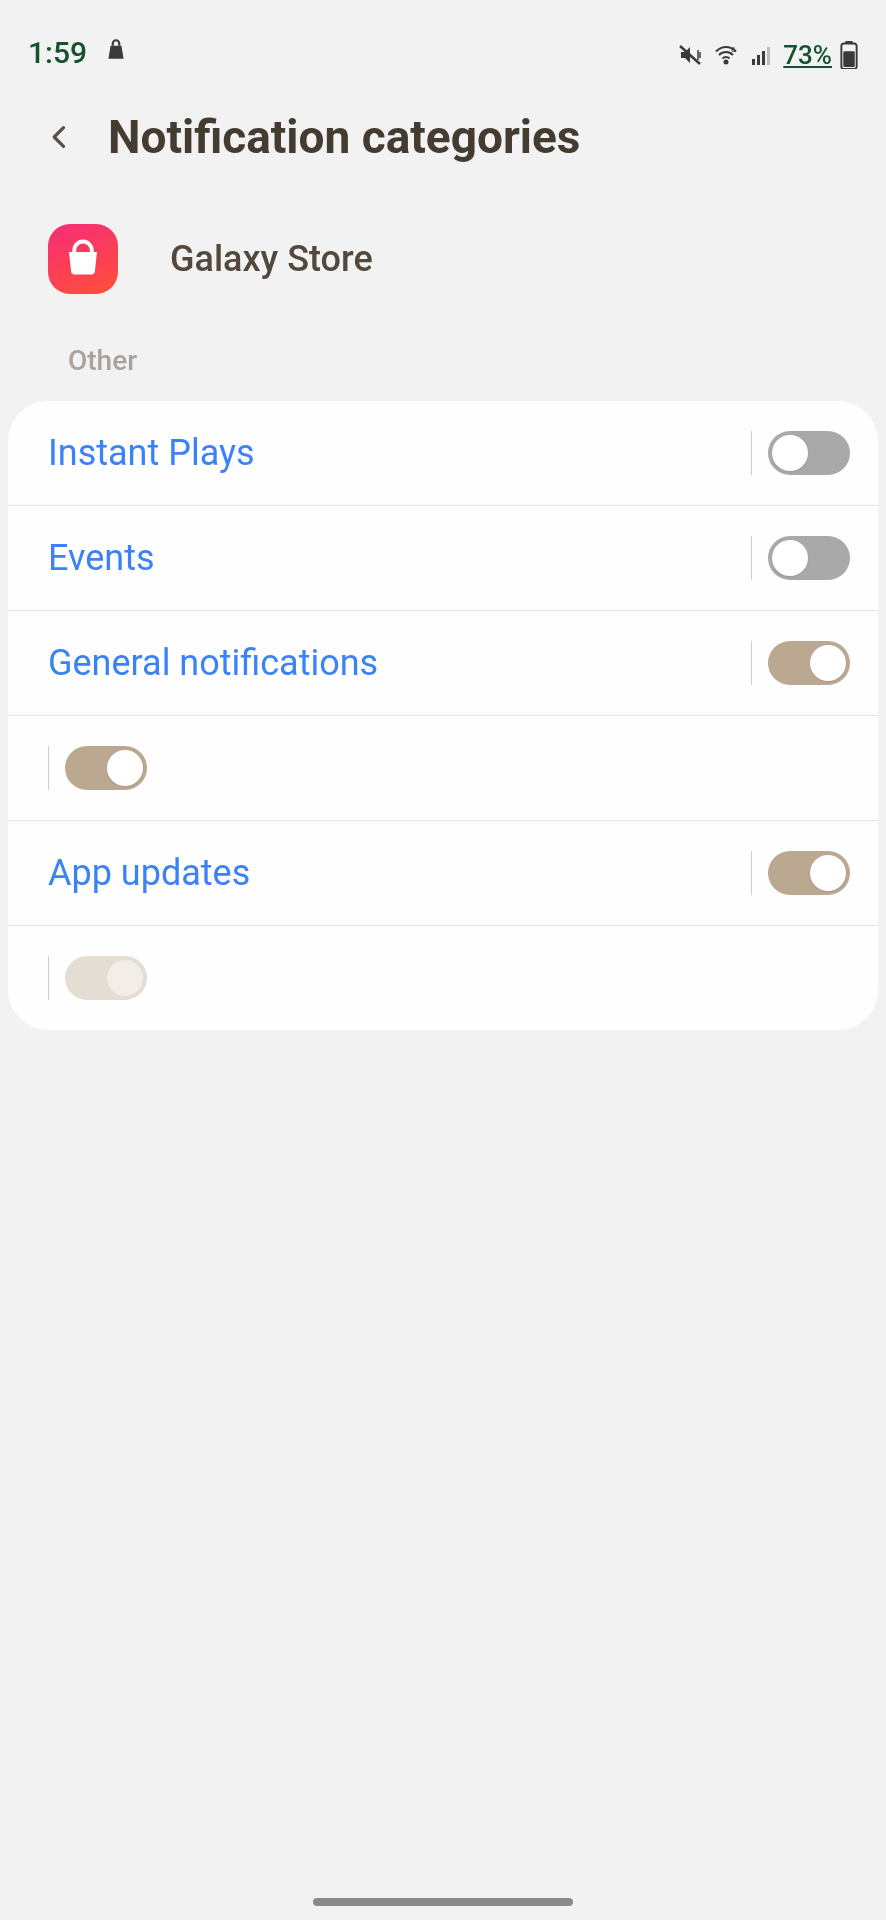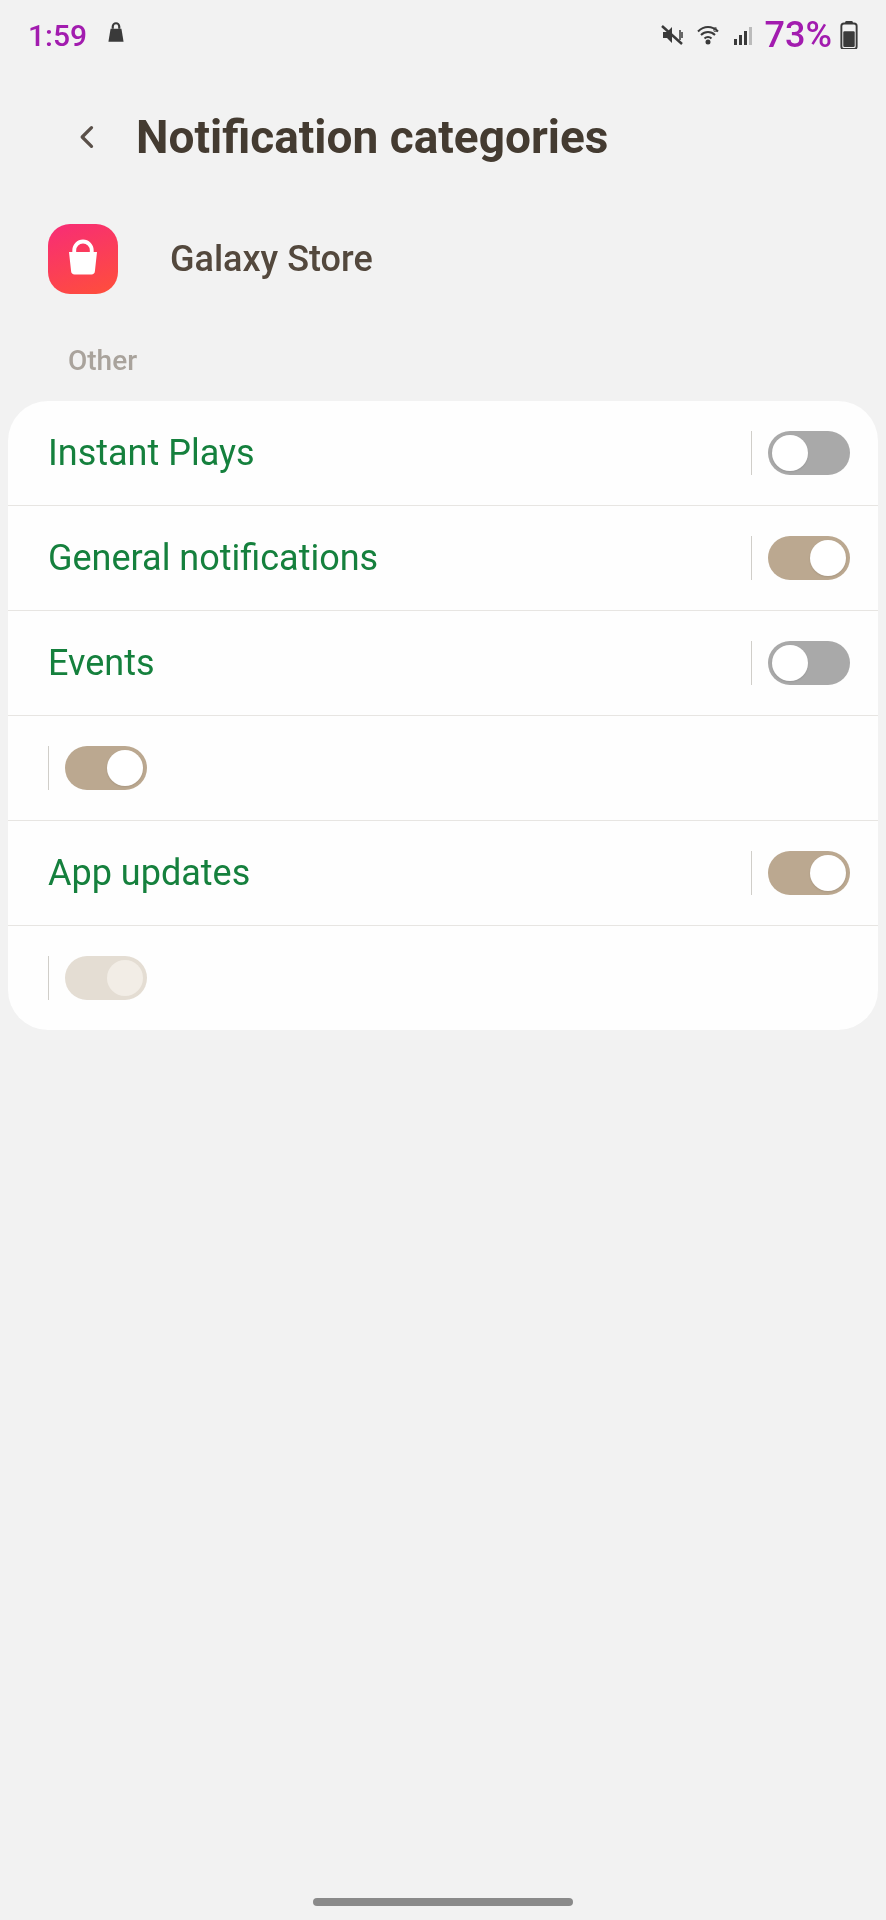--- a/index.html
+++ b/index.html
@@ -9,38 +9,37 @@
     font-family: -apple-system, BlinkMacSystemFont, "Segoe UI", Roboto, sans-serif;
     color: #2e2a25;
     overflow: hidden;
     position: relative;
   }
 
   
   .status-bar {
     display: flex;
     justify-content: space-between;
-    align-items: center;
+    align-items: flex-end;
     height: 70px;
     padding: 0 28px;
     font-size: 30px;
     font-weight: 500;
-    color: #a21caf;
+    color: #14532d;
   }
   .status-left { display: flex; align-items: center; gap: 16px; }
   .status-right { display: flex; align-items: center; gap: 8px; }
   .status-right svg { display: block; }
 
   
   .header {
     display: flex;
     align-items: center;
     gap: 28px;
     padding: 40px 60px 40px 40px;
-    margin-left: 28px;
   }
   .back-btn {
     width: 40px;
     height: 40px;
     display: flex;
     align-items: center;
     justify-content: center;
     cursor: pointer;
   }
   .header-title {
@@ -90,21 +89,21 @@
   .list-item {
     display: flex;
     align-items: center;
     justify-content: space-between;
     padding: 30px 28px 30px 40px;
     border-bottom: 1px solid #e7e5e2;
   }
   .list-item:last-child { border-bottom: none; }
   .item-label {
     font-size: 36px;
-    color: #15803d;
+    color: #3b82f6;
     font-weight: 400;
   }
   .item-right {
     display: flex;
     align-items: center;
     gap: 16px;
   }
   .vdivider {
     width: 1px;
     height: 44px;
@@ -182,21 +181,21 @@
         </svg>
     </span>
     <span>
       <svg width="26" height="24" viewBox="0 0 24 24" fill="#3a3a3a">
           <rect x="2" y="16" width="3" height="6"></rect>
           <rect x="7" y="12" width="3" height="10"></rect>
           <rect x="12" y="8" width="3" height="14"></rect>
           <rect x="17" y="4" width="3" height="18" fill="#bbb"></rect>
         </svg>
     </span>
-    <span style="font-size:36px;">73%</span>
+    <span style="font-size:26px;text-decoration:underline;">73%</span>
     <span>
       <svg width="18" height="28" viewBox="0 0 12 22" fill="#3a3a3a">
           <rect x="3" y="0" width="6" height="2" rx="1"></rect>
           <rect x="0" y="2" width="12" height="20" rx="2" fill="none" stroke="#3a3a3a" stroke-width="1.5"></rect>
           <rect x="1.5" y="8" width="9" height="12.5" rx="1"></rect>
         </svg>
     </span>
   </div>
 </div>
 
@@ -227,40 +226,40 @@
     <div class="item-label">Instant Plays</div>
     <div class="item-right">
       <div class="vdivider"></div>
       <div class="toggle off">
           <div class="knob"></div>
         </div>
     </div>
   </div>
 
   <div class="list-item">
+    <div class="item-label">Events</div>
+    <div class="item-right">
+      <div class="vdivider"></div>
+      <div class="toggle off">
+          <div class="knob"></div>
+        </div>
+    </div>
+  </div>
+
+  <div class="list-item">
     <div class="item-label">General notifications</div>
     <div class="item-right">
       <div class="vdivider"></div>
       <div class="toggle on">
           <div class="knob"></div>
         </div>
     </div>
   </div>
 
   <div class="list-item">
-    <div class="item-label">Events</div>
-    <div class="item-right">
-      <div class="vdivider"></div>
-      <div class="toggle off">
-          <div class="knob"></div>
-        </div>
-    </div>
-  </div>
-
-  <div class="list-item">
     <div class="item-right">
       <div class="vdivider"></div>
       <div class="toggle on">
           <div class="knob"></div>
         </div>
     </div>
   </div>
 
   <div class="list-item">
     <div class="item-label">App updates</div>

